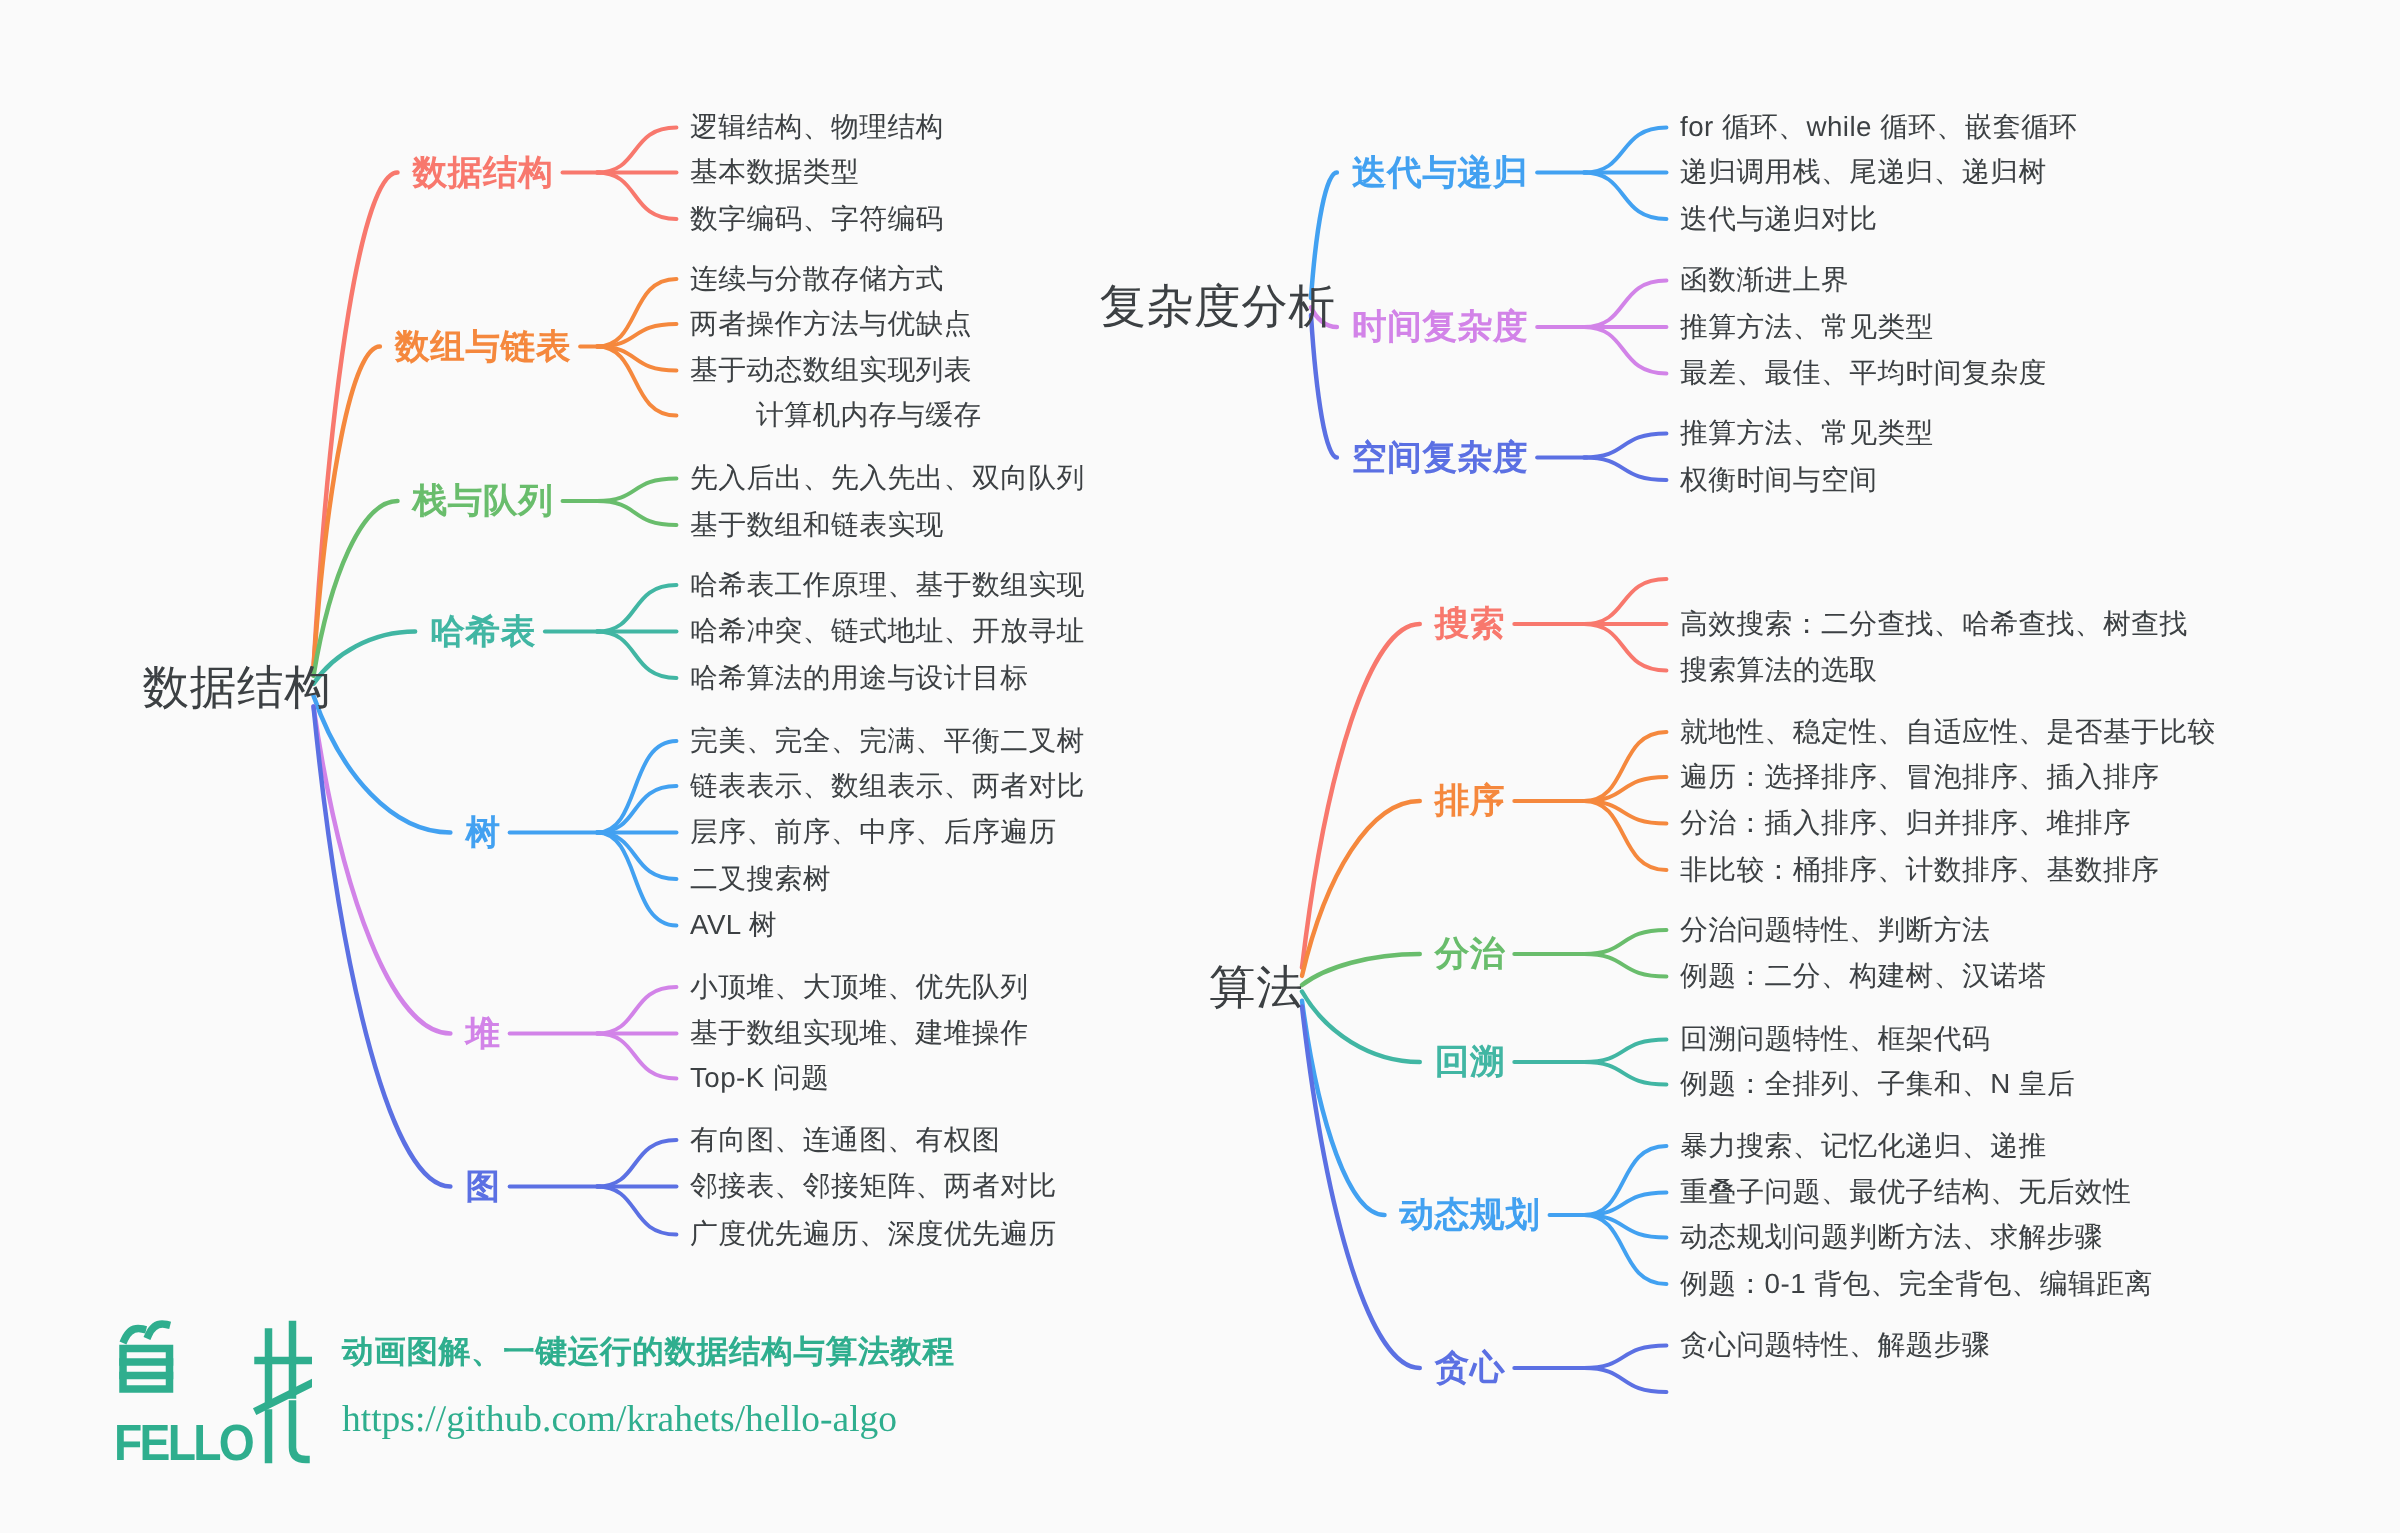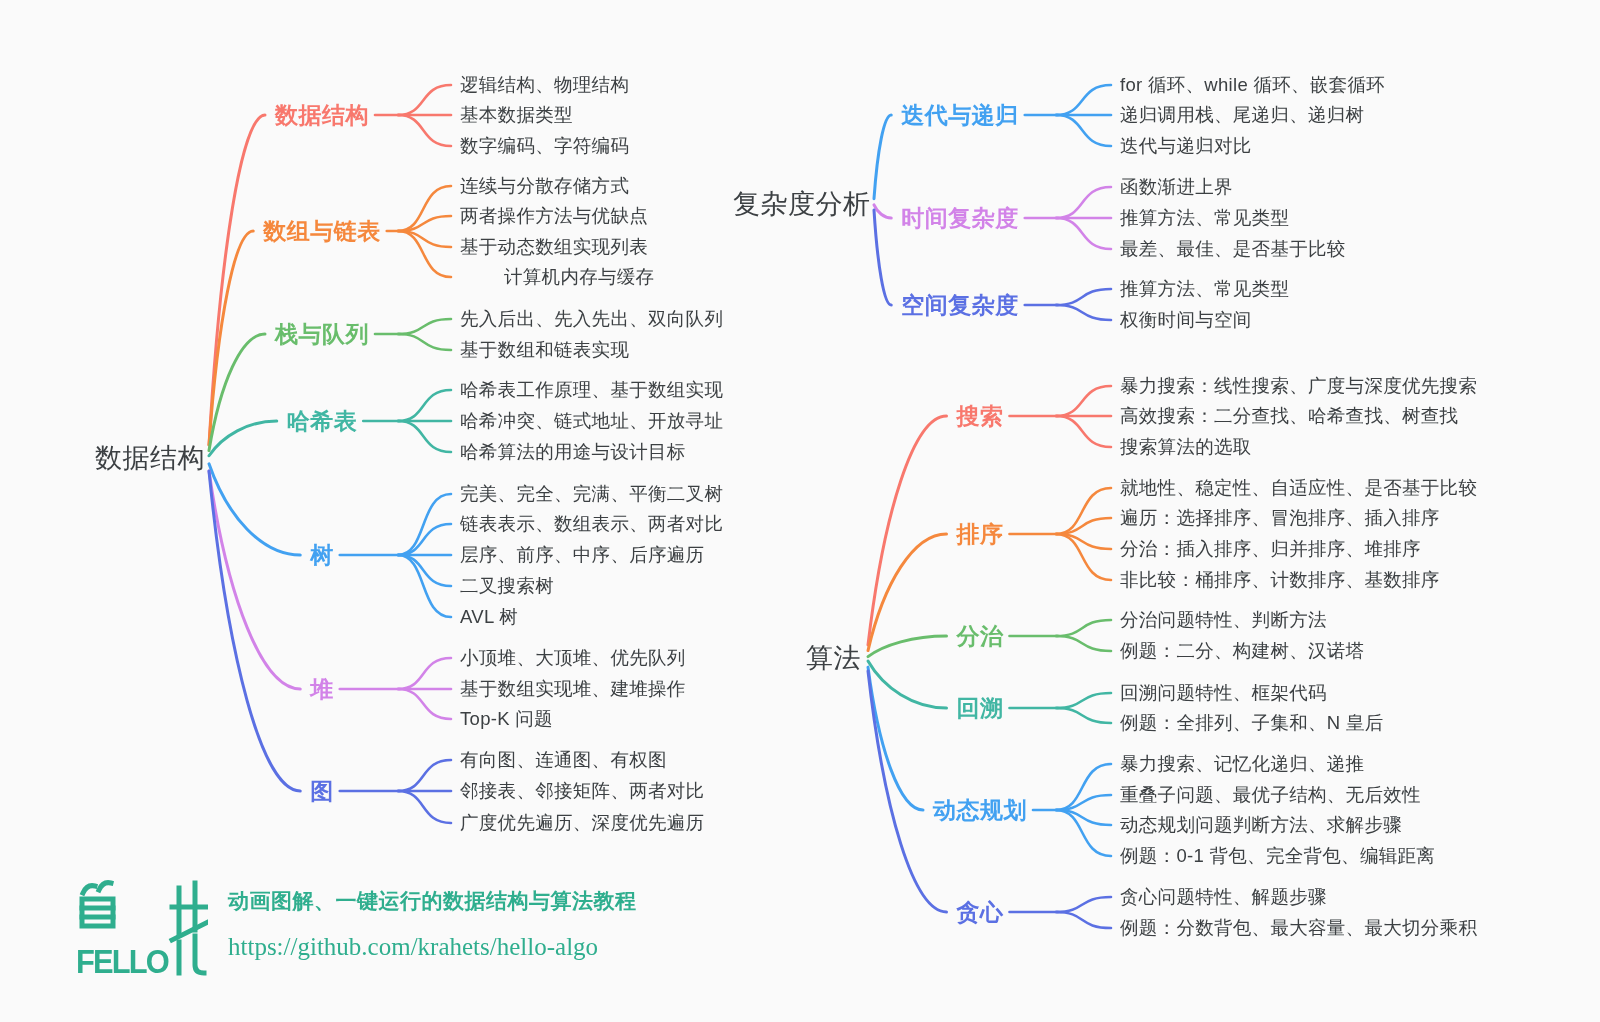--- a/index.html
+++ b/index.html
@@ -1,20 +1,20 @@
 <!DOCTYPE html>
 <html style="--footer-teal: #2FAE8E;"><head>
 <meta charset="utf-8">
 <style>
   html,body{margin:0;padding:0;}
   body{background:#FAFAFA;font-family:"Liberation Sans","DejaVu Sans",sans-serif;}
   #stage{position:relative;width:1600px;height:1022px;background:#FAFAFA;overflow:hidden;}
   #edges{position:absolute;left:0;top:0;z-index:0;}
   .node{position:absolute;white-space:nowrap;line-height:1;z-index:2;}
-  .root{font-size:27px;color:#3C4043;transform:translateY(-50%);letter-spacing:0.5px;}
+  .root{font-size:31px;color:#3C4043;transform:translateY(-50%);letter-spacing:0.5px;}
   .branch{font-size:23px;font-weight:bold;transform:translate(-50%,-50%);letter-spacing:0.5px;}
   .leaf{font-size:18.5px;color:#3C4043;transform:translateY(-50%);letter-spacing:0.3px;}
   .footer{position:absolute;z-index:2;}
   .footer-tagline{position:absolute;left:228px;top:901px;transform:translateY(-50%);
     font-size:21px;font-weight:bold;color:var(--footer-teal,#2FAE8E);letter-spacing:0.5px;white-space:nowrap;}
   .footer-url{position:absolute;left:228px;top:947px;transform:translateY(-50%);
     font-family:"Liberation Serif","DejaVu Serif",serif;font-size:25px;color:var(--footer-teal,#2FAE8E);white-space:nowrap;}
   .logo{position:absolute;left:76px;top:880px;}
 </style>
 </head>
@@ -155,41 +155,39 @@
     <div class="node leaf" style="left: 460px; top: 791px;">邻接表、邻接矩阵、两者对比</div>
     <div class="node leaf" style="left: 460px; top: 823px;">广度优先遍历、深度优先遍历</div>
     <div class="node root" style="left: 733px; top: 204px;">复杂度分析</div>
     <div class="node branch" style="left: 960px; top: 115px; color: rgb(66, 161, 241);">迭代与递归</div>
     <div class="node leaf" style="left: 1120px; top: 85px;">for 循环、while 循环、嵌套循环</div>
     <div class="node leaf" style="left: 1120px; top: 115px;">递归调用栈、尾递归、递归树</div>
     <div class="node leaf" style="left: 1120px; top: 146px;">迭代与递归对比</div>
     <div class="node branch" style="left: 960px; top: 218px; color: rgb(210, 131, 232);">时间复杂度</div>
     <div class="node leaf" style="left: 1120px; top: 187px;">函数渐进上界</div>
     <div class="node leaf" style="left: 1120px; top: 218px;">推算方法、常见类型</div>
-    <div class="node leaf" style="left: 1120px; top: 249px;">最差、最佳、是否基于比较</div>
+    <div class="node leaf" style="left: 1120px; top: 249px;">最差、最佳、平均时间复杂度</div>
     <div class="node branch" style="left: 960px; top: 305px; color: rgb(91, 112, 227);">空间复杂度</div>
     <div class="node leaf" style="left: 1120px; top: 289px;">推算方法、常见类型</div>
     <div class="node leaf" style="left: 1120px; top: 320px;">权衡时间与空间</div>
     <div class="node root" style="left: 806px; top: 658px;">算法</div>
     <div class="node branch" style="left: 980px; top: 416px; color: rgb(248, 120, 109);">搜索</div>
-    <div class="node leaf" style="left: 1120px; top: 386px;">暴力搜索：线性搜索、广度与深度优先搜索</div>
     <div class="node leaf" style="left: 1120px; top: 416px;">高效搜索：二分查找、哈希查找、树查找</div>
     <div class="node leaf" style="left: 1120px; top: 447px;">搜索算法的选取</div>
     <div class="node branch" style="left: 980px; top: 534px; color: rgb(245, 136, 61);">排序</div>
     <div class="node leaf" style="left: 1120px; top: 488px;">就地性、稳定性、自适应性、是否基于比较</div>
     <div class="node leaf" style="left: 1120px; top: 518px;">遍历：选择排序、冒泡排序、插入排序</div>
     <div class="node leaf" style="left: 1120px; top: 549px;">分治：插入排序、归并排序、堆排序</div>
     <div class="node leaf" style="left: 1120px; top: 580px; text-align: right;">非比较：桶排序、计数排序、基数排序</div>
     <div class="node branch" style="left: 980px; top: 636px; color: rgb(105, 189, 108);">分治</div>
     <div class="node leaf" style="left: 1120px; top: 620px; text-align: right;">分治问题特性、判断方法</div>
     <div class="node leaf" style="left: 1120px; top: 651px;">例题：二分、构建树、汉诺塔</div>
     <div class="node branch" style="left: 980px; top: 708px; color: rgb(65, 182, 163);">回溯</div>
     <div class="node leaf" style="left: 1120px; top: 693px;">回溯问题特性、框架代码</div>
     <div class="node leaf" style="left: 1120px; top: 723px;">例题：全排列、子集和、N 皇后</div>
     <div class="node branch" style="left: 980px; top: 810px; color: rgb(66, 161, 241);">动态规划</div>
     <div class="node leaf" style="left: 1120px; top: 764px;">暴力搜索、记忆化递归、递推</div>
     <div class="node leaf" style="left: 1120px; top: 795px;">重叠子问题、最优子结构、无后效性</div>
     <div class="node leaf" style="left: 1120px; top: 825px;">动态规划问题判断方法、求解步骤</div>
     <div class="node leaf" style="left: 1120px; top: 856px;">例题：0-1 背包、完全背包、编辑距离</div>
     <div class="node branch" style="left: 980px; top: 912px; color: rgb(91, 112, 227);">贪心</div>
     <div class="node leaf" style="left: 1120px; top: 897px;">贪心问题特性、解题步骤</div>
-    <div class="node leaf" style="left: 1120px; top: 928px;">例题：分数背包、最大容量、最大切分乘积</div>
   </div>
 
 </body></html>

